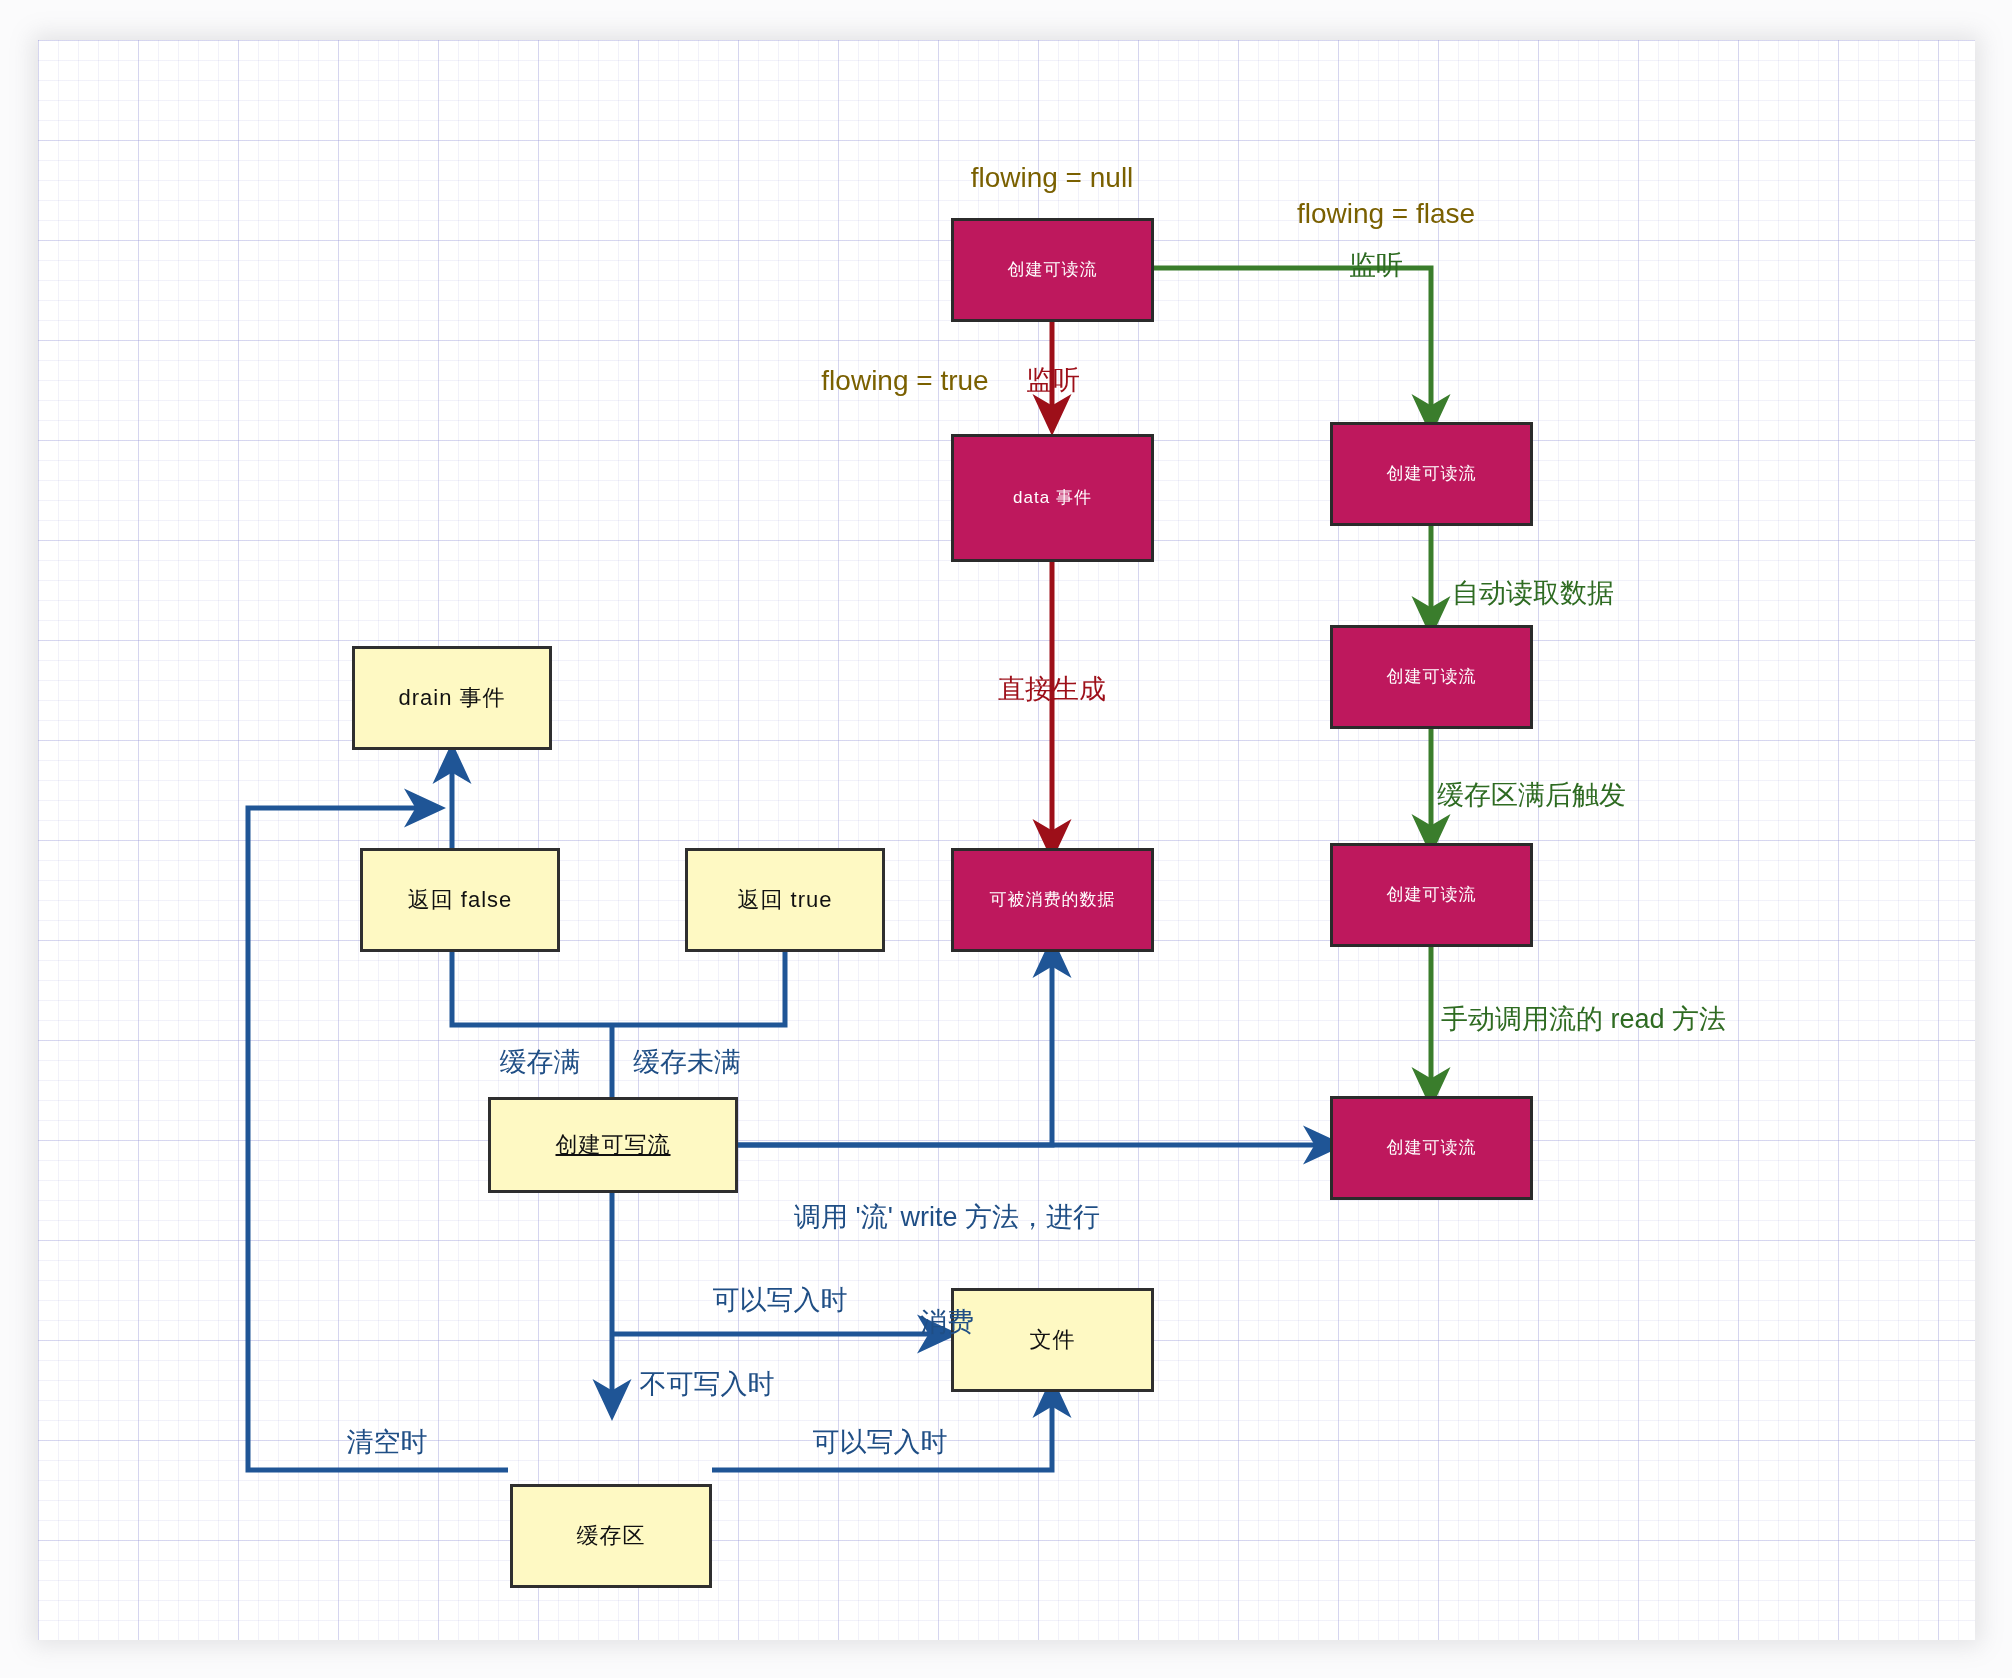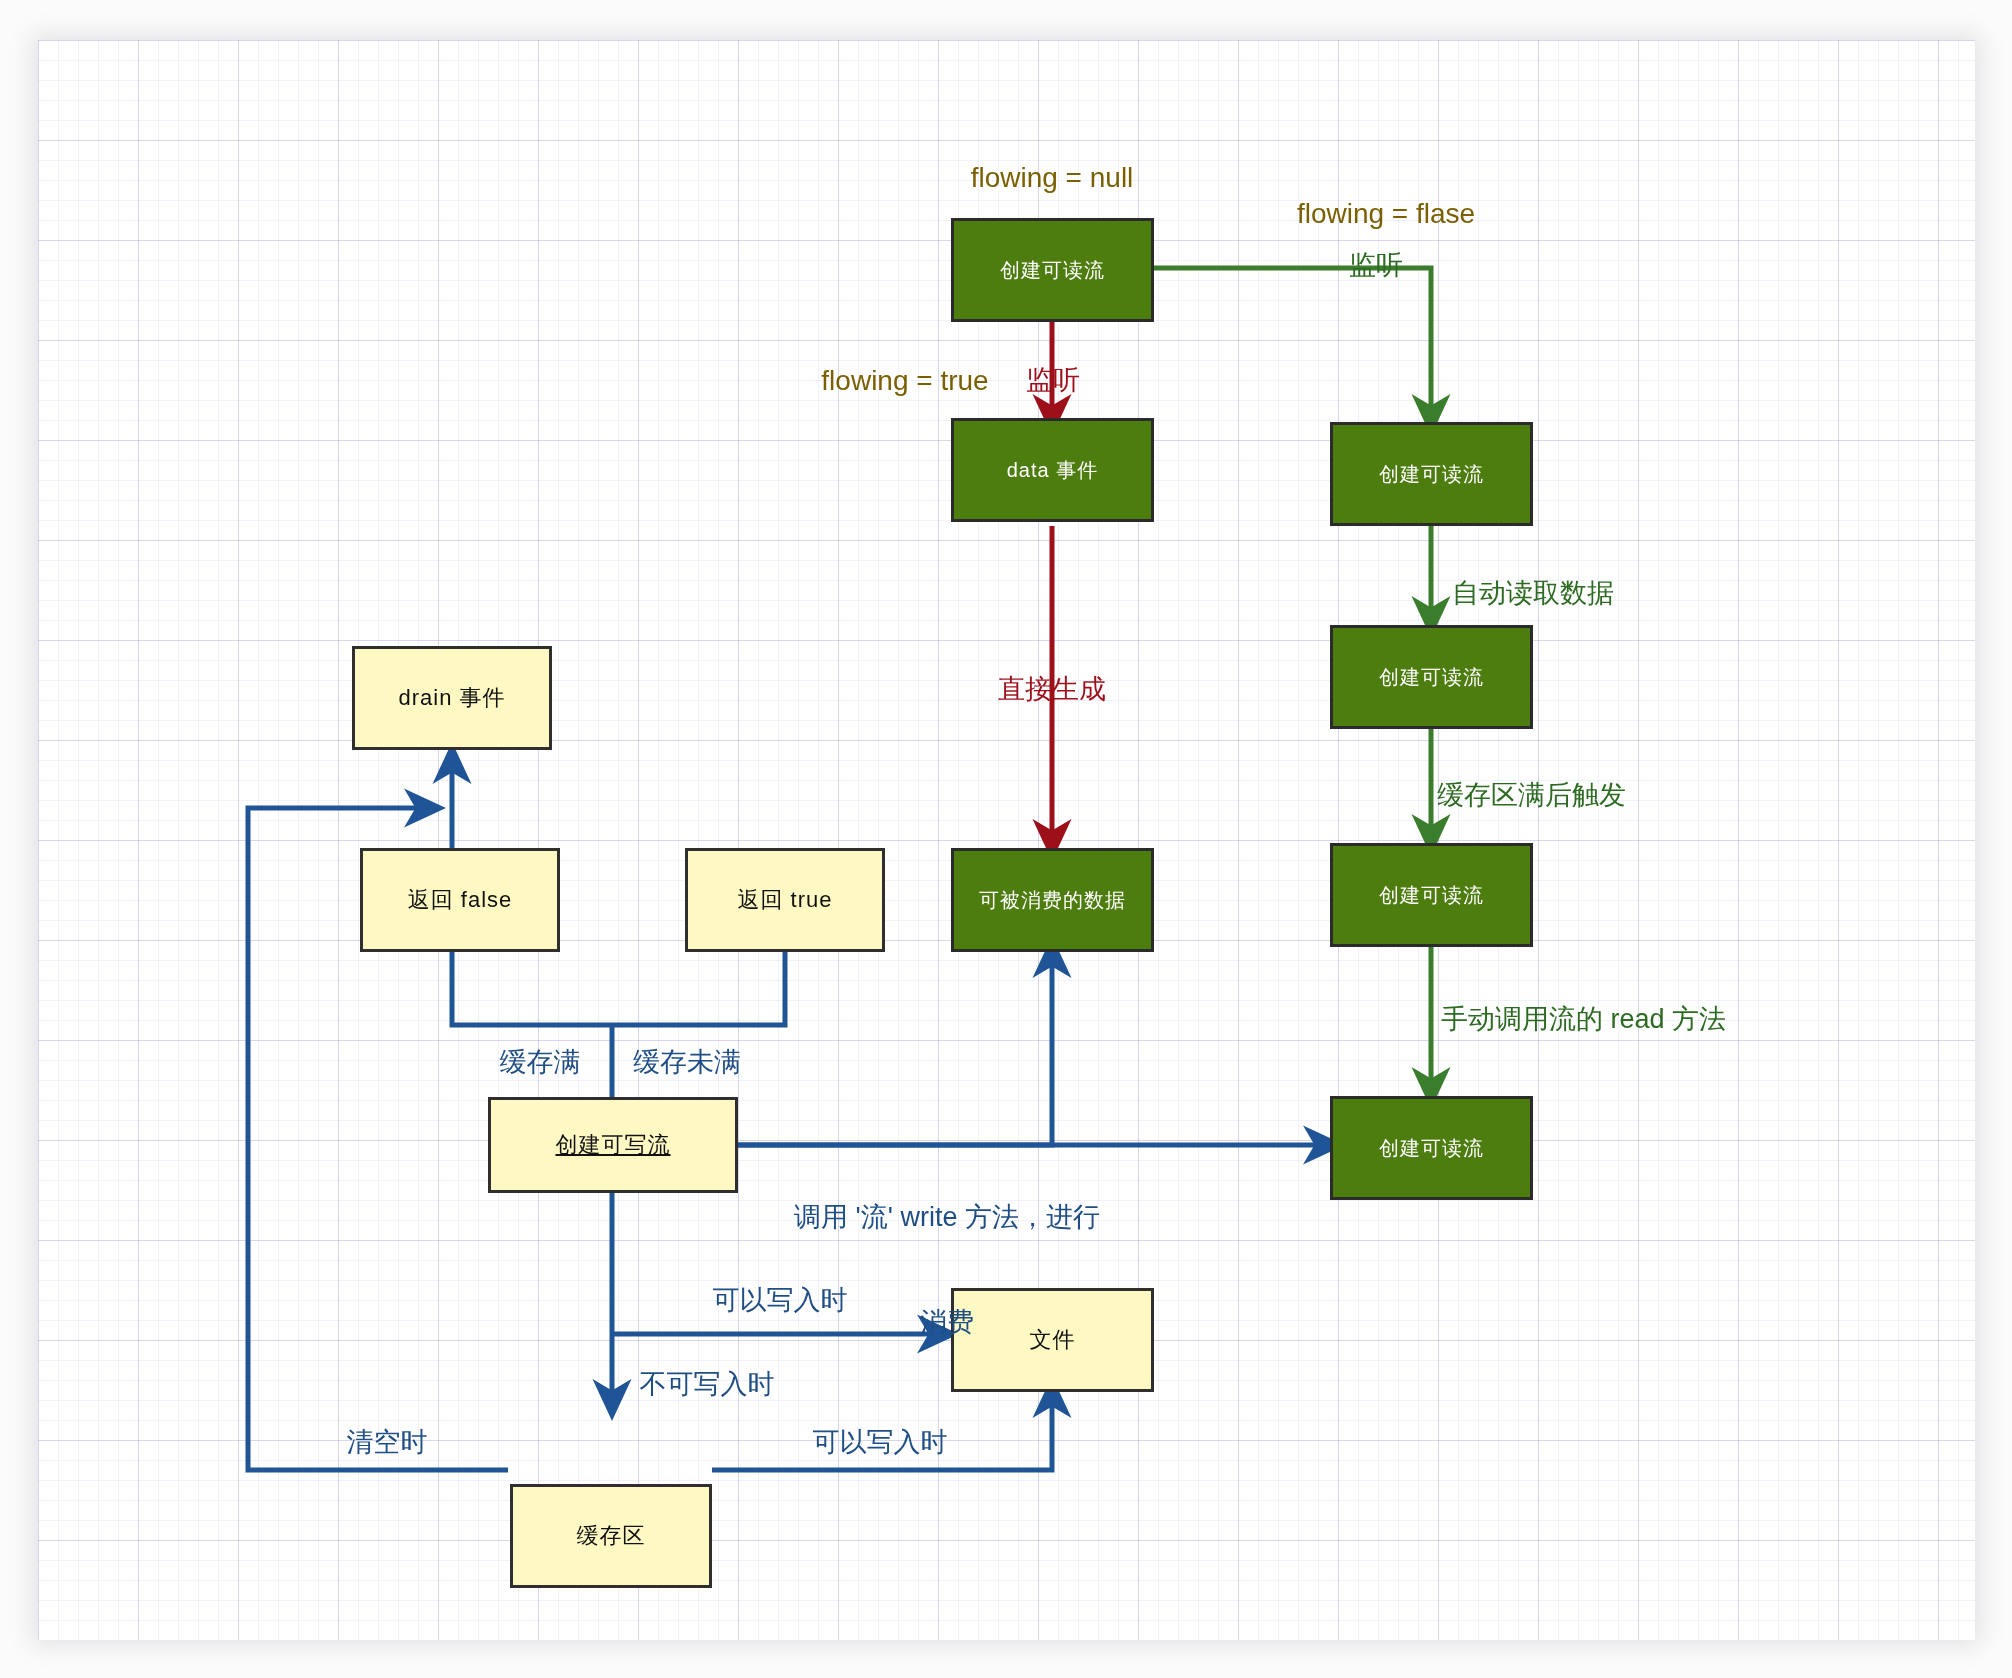--- a/index.html
+++ b/index.html
@@ -12,21 +12,21 @@
             linear-gradient(to bottom, rgba(150,150,215,0.30) 1px, transparent 1px),
             linear-gradient(to right, rgba(150,150,215,0.13) 1px, transparent 1px),
             linear-gradient(to bottom, rgba(150,150,215,0.13) 1px, transparent 1px);
           background-size:100px 100px,100px 100px,20px 20px,20px 20px;
           background-position:0 0,0 0,0 0,0 0;
           box-shadow:0 0 22px 6px rgba(120,120,130,0.18);
   }
   svg#wires{position:absolute;left:0;top:0;width:2012px;height:1678px;overflow:visible;}
   .node{position:absolute;box-sizing:border-box;display:flex;align-items:center;justify-content:center;
         text-align:center;line-height:1.25;}
-  .node.black{background:#4d7c0f;border:3px solid #2b2b2b;color:#ffffff;font-size:20px;letter-spacing:1px;}
+  .node.black{background:#be185d;border:3px solid #2b2b2b;color:#ffffff;font-size:17px;letter-spacing:1px;}
   .node.white{background:#fef9c3;border:3px solid #2f2f2f;color:#111111;font-size:22px;letter-spacing:1px;}
   .lbl{position:absolute;white-space:pre;line-height:1.3;}
   .lbl.olive{color:#7a6000;font-size:28px;}
   .lbl.red{color:#9d0f19;font-size:27px;}
   .lbl.green{color:#2e6b22;font-size:27px;}
   .lbl.blue{color:#1f4e85;font-size:27px;}
   .lbl.ctr{text-align:center;transform:translateX(-50%);}
 </style>
 </head>
 <body>
@@ -78,21 +78,21 @@
       <path d="M612,1334 L943,1334" stroke="#1f5596" stroke-width="5" marker-end="url(#ar-blue)"></path>
 
       <path d="M712,1470 L1052,1470 L1052,1392" stroke="#1f5596" stroke-width="5" marker-end="url(#ar-blue)"></path>
     </g>
   </svg>
 
   <div class="node black" style="left:951px;top:218px;width:203px;height:104px;">
     <span>创建可读流</span>
   </div>
 
-  <div class="node black" style="left:951px;top:418px;width:203px;height:104px;text-align:center;">
+  <div class="node black" style="left:951px;top:434px;width:203px;height:128px;text-align:center;">
     <span>data 事件</span>
   </div>
 
   <div class="node black" style="left:951px;top:848px;width:203px;height:104px;">
     <span>可被消费的数据</span>
   </div>
 
   <div class="node black" style="left:1330px;top:422px;width:203px;height:104px;">
     <span>创建可读流</span>
   </div>

